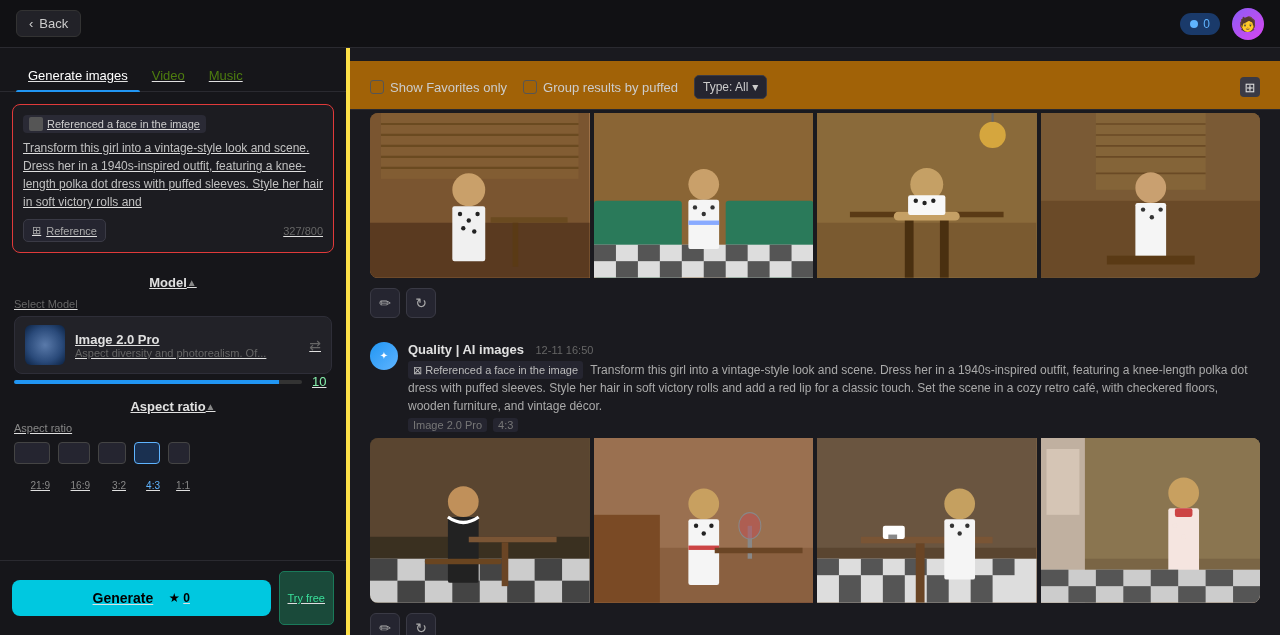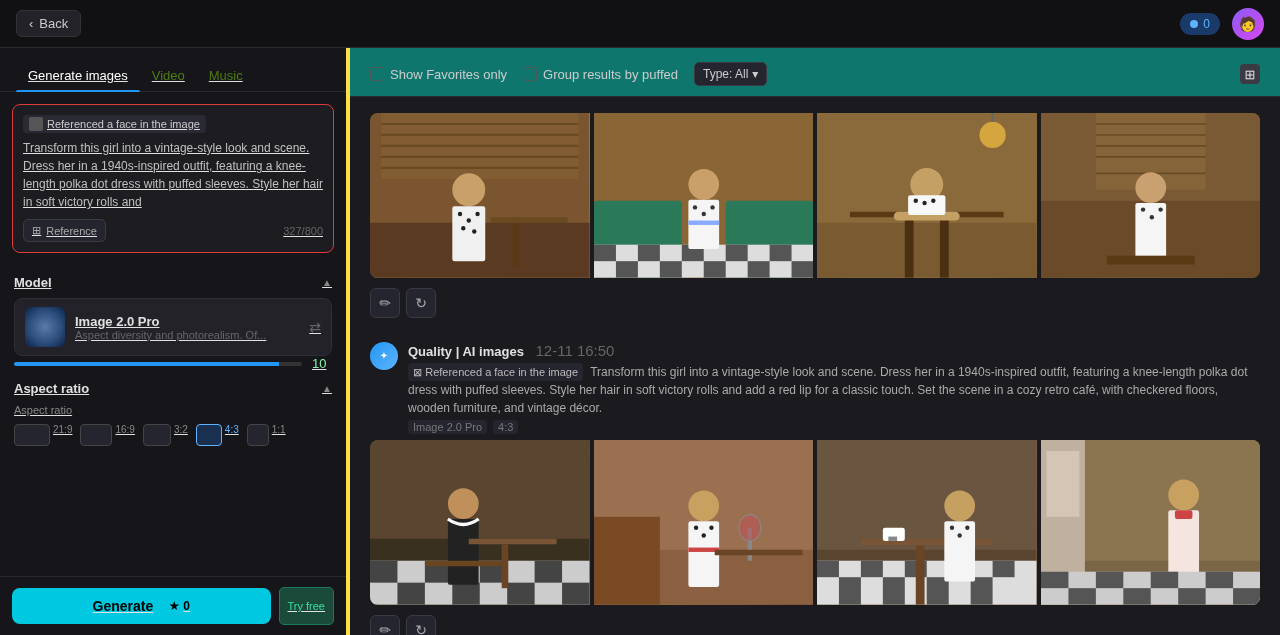--- a/index.html
+++ b/index.html
@@ -174,21 +174,21 @@
     }
 
     
     .sidebar-section {
       padding: 0 14px;
       flex-shrink: 0;
     }
     .section-header {
       display: flex;
       align-items: center;
-      justify-content: space-between;
+      justify-content: center;
       padding: 10px 0 8px;
       font-size: 13px;
       font-weight: 600;
       color: #e0e0e0;
       cursor: pointer;
     }
     .section-header .chevron {
       font-size: 10px;
       color: #888;
     }
@@ -289,22 +289,23 @@
       font-size: 11px;
       color: #888;
       margin-bottom: 8px;
     }
     .aspect-options {
       display: flex;
       gap: 8px;
     }
     .aspect-opt {
       display: flex;
-      align-items: flex-start;
-      gap: 3px;
+      flex-direction: column;
+      align-items: flex-end;
+      gap: 16px;
       cursor: pointer;
     }
     .aspect-icon {
       border: 1.5px solid #444;
       border-radius: 4px;
       background: #252530;
     }
     .aspect-icon.selected {
       border-color: #5fb4ff;
       background: #1a3050;
@@ -352,21 +353,21 @@
     }
     .gen-star {
       width: 10px; height: 10px;
       background: #000;
       clip-path: polygon(50% 0%, 61% 35%, 98% 35%, 68% 57%, 79% 91%, 50% 70%, 21% 91%, 32% 57%, 2% 35%, 39% 35%);
     }
     .try-free-badge {
       background: #1a4a3a;
       border: 1px solid #1a7a5a;
       border-radius: 5px;
-      padding: 12px 8px;
+      padding: 20px 8px;
       font-size: 11px;
       color: #3adf9a;
       cursor: pointer;
     }
 
     
     .content {
       flex: 1;
       overflow-y: auto;
       background: #1a1a1f;
@@ -377,22 +378,22 @@
     .content::-webkit-scrollbar-thumb { background: #333; border-radius: 3px; }
 
     
     .content-toolbar {
       display: flex;
       align-items: center;
       gap: 16px;
       padding: 14px 20px 10px;
       border-bottom: 1px solid #2a2a30;
       position: sticky;
-      top: 0;
-      background: #0f766e;
+      top: 13px;
+      background: #a16207;
       z-index: 10;
     }
     .filter-item {
       display: flex;
       align-items: center;
       gap: 6px;
       color: #ccc;
       font-size: 13px;
       cursor: pointer;
     }
@@ -502,21 +503,21 @@
       color: #fff;
     }
     .result-info { flex: 1; }
     .result-app-name {
       font-size: 13px;
       font-weight: 600;
       color: #e0e0e0;
       display: inline;
     }
     .result-timestamp {
-      font-size: 15px;
+      font-size: 11px;
       color: #666;
       margin-left: 8px;
     }
     .result-prompt-line {
       font-size: 12px;
       color: #aaa;
       line-height: 1.5;
       margin-top: 4px;
     }
     .inline-face-badge {
@@ -593,20 +594,21 @@
         </button>
         <span class="char-count">327/800</span>
       </div>
     </div>
 
     <div class="sidebar-section">
       <div class="section-header">
         <span>Model</span>
         <span class="chevron">▲</span>
       </div>
+      <p class="select-model-label">Select Model</p>
       <div class="model-card">
         <div class="model-thumb">
           <div class="model-thumb-inner"></div>
         </div>
         <div class="model-info">
           <div class="model-name">Image 2.0 Pro</div>
           <div class="model-desc">Aspect diversity and photorealism. Of...</div>
         </div>
         <span class="shuffle-icon">⇄</span>
       </div>

